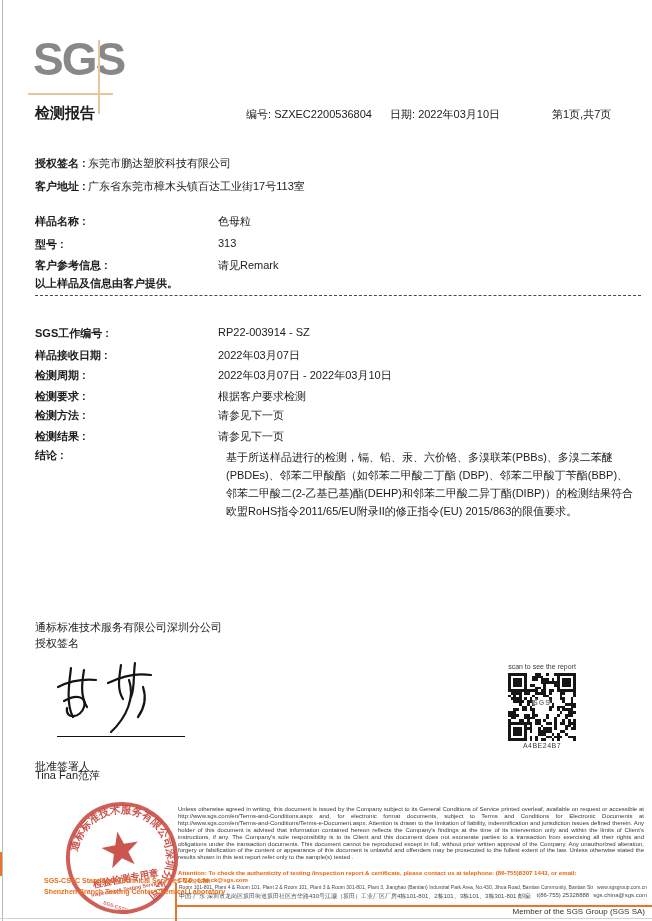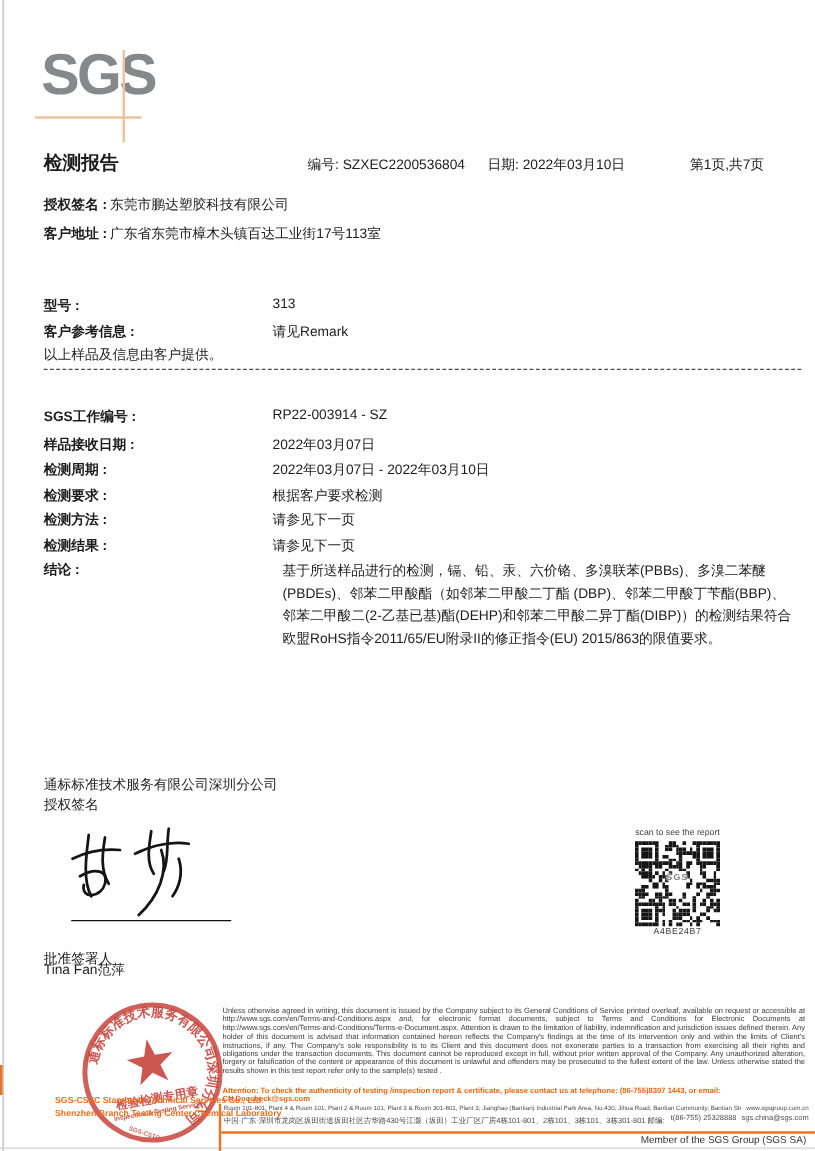--- a/index.html
+++ b/index.html
@@ -10,33 +10,33 @@
   }
   .page-edge-left { position:absolute; left:2px; top:0; width:1px; height:921px; background:#b8b8b8; }
   .page-edge-bottom { position:absolute; left:0; top:918px; width:652px; height:1px; background:#d2d2d2; }
 
   
   .logo { position:absolute; left:33px; top:36px; font-size:46px; font-weight:bold;
           letter-spacing:-2px; color:#87888a; line-height:1; }
   .mark-h { position:absolute; left:28px; top:93px; width:85px; height:2px; background:#ecc49c; }
   .mark-v { position:absolute; left:98px; top:40px; width:2px; height:74px; background:#ecc49c; }
 
-  .title-row { position:absolute; left:0; top:121px; width:624px; height:20px; }
+  .title-row { position:absolute; left:0; top:104px; width:624px; height:20px; }
   .report-title { position:absolute; left:35px; top:0; font-size:15px; font-weight:bold; }
   .report-no { position:absolute; left:230px; top:3px; font-size:11px;margin-left:16px; }
   .report-date { position:absolute; left:390px; top:3px; font-size:11px; }
   .report-page { position:absolute; left:552px; top:3px; font-size:11px; }
 
   
   .frow { position:absolute; left:35px; width:600px; height:16px; font-size:11px; }
   .frow .lbl { position:absolute; left:0; top:0; font-weight:bold; }
   .frow .val { position:absolute; top:0; }
   .val-near { left:53px; }
   .val-far  { left:183px; }
-  .note { position:absolute; left:35px; font-size:11px; font-weight:normal; }
+  .note { position:absolute; left:35px; font-size:11px; font-weight:bold; }
   .dashed-sep { position:absolute; left:35px; top:295px; width:606px; border-top:1px dashed #4a4a4a; }
 
   .conclusion-text { position:absolute; left:226px; top:448px; width:412px;
     font-size:11px; line-height:18px; }
   .conclusion-lbl { position:absolute; left:35px; top:448px; font-size:11px; font-weight:bold; }
 
   
   .sig-company { position:absolute; left:35px; top:620px; font-size:11px; }
   .sig-auth { position:absolute; left:35px; top:636px; font-size:11px; }
   .sig-svg { position:absolute; left:50px; top:660px; }
@@ -99,20 +99,24 @@
     <span class="report-page">第1页,共7页</span>
   </div>
 
   <div class="frow" style="top:156px">
     <span class="lbl">授权签名 :</span>
     <span class="val val-near">东莞市鹏达塑胶科技有限公司</span>
   </div>
   <div class="frow" style="top:179px">
     <span class="lbl">客户地址 :</span>
     <span class="val val-near">广东省东莞市樟木头镇百达工业街17号113室</span>
+  </div>
+  <div class="frow" style="top:214px">
+    <span class="lbl">样品名称 :</span>
+    <span class="val val-far">色母粒</span>
   </div>
   <div class="frow" style="top:237px">
     <span class="lbl">型号 :</span>
     <span class="val val-far">313</span>
   </div>
   <div class="frow" style="top:258px">
     <span class="lbl">客户参考信息 :</span>
     <span class="val val-far">请见Remark</span>
   </div>
   <div class="note" style="top:276px">以上样品及信息由客户提供。</div>

